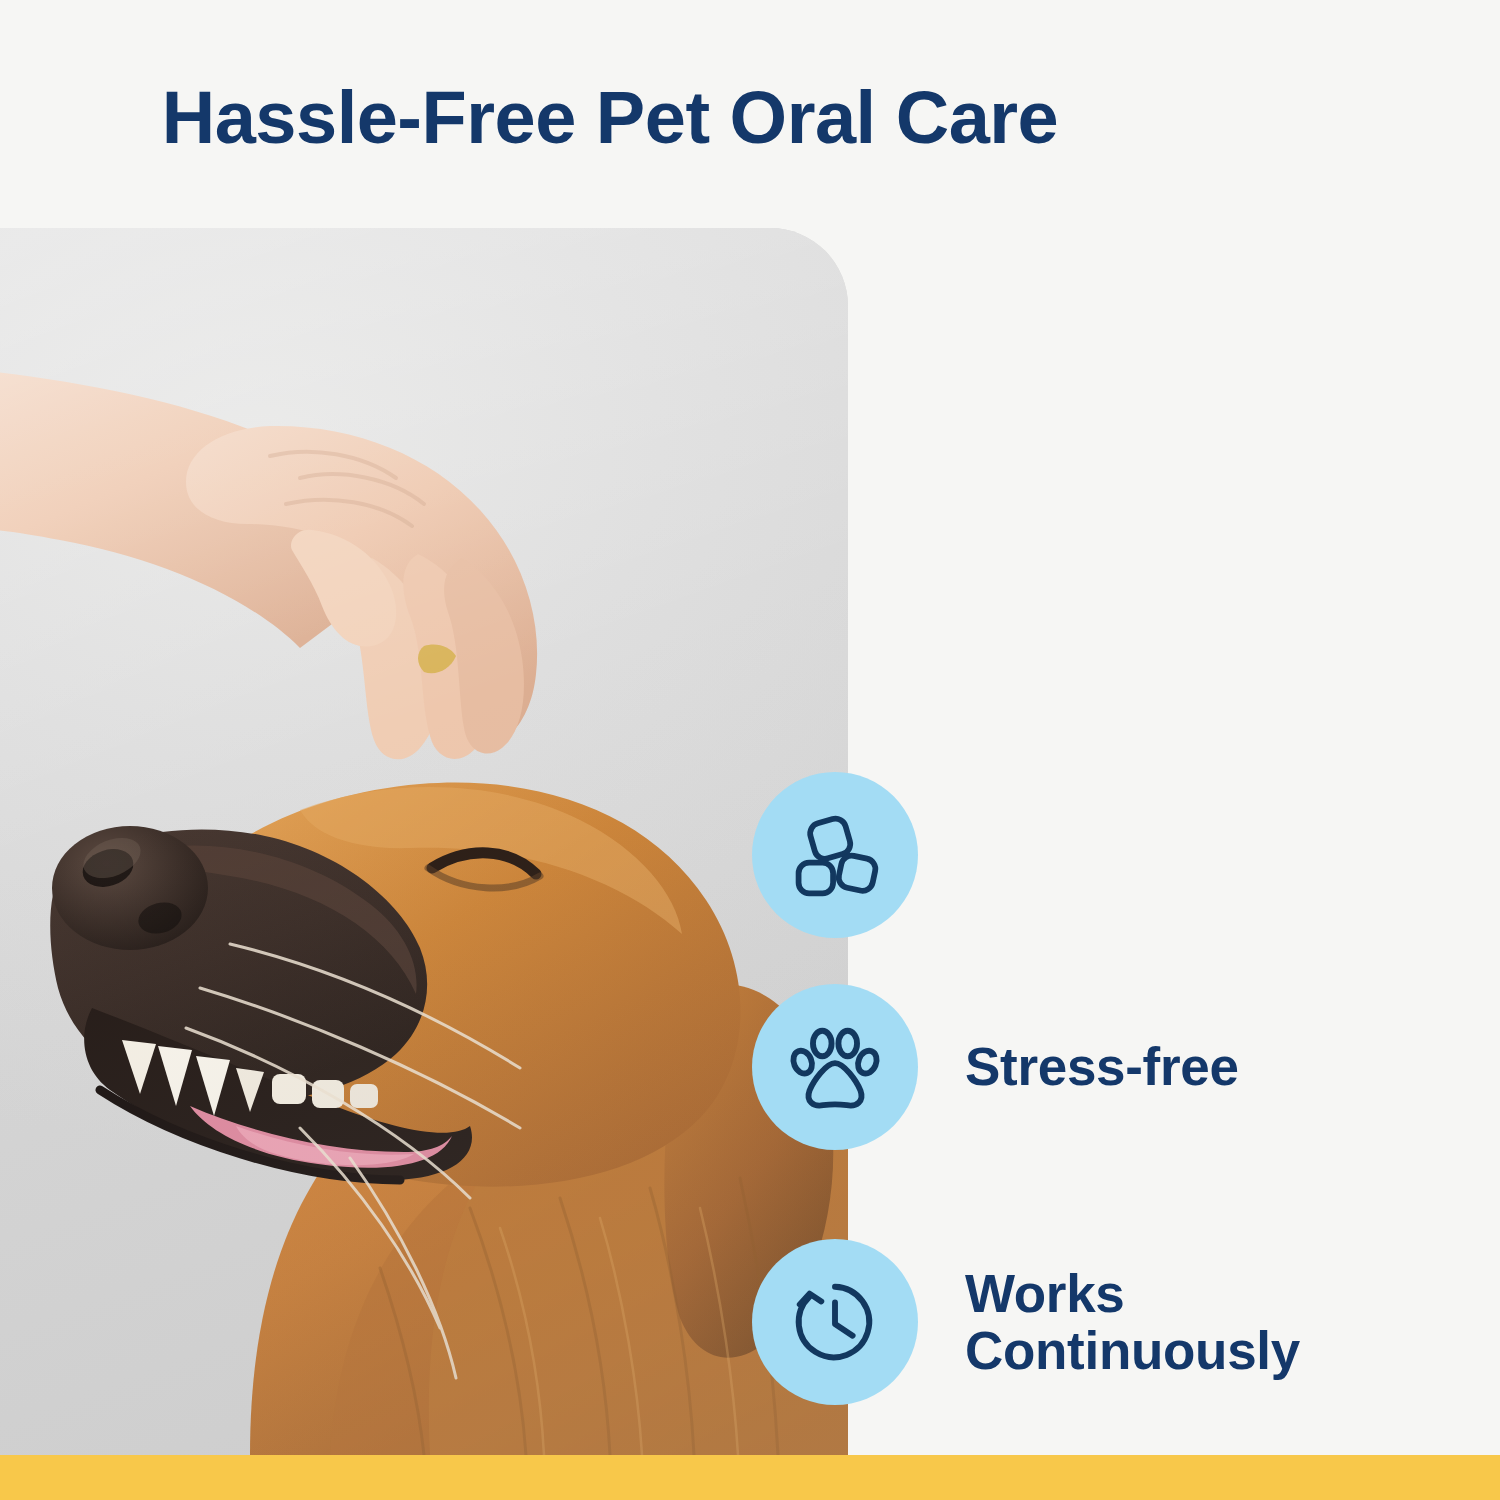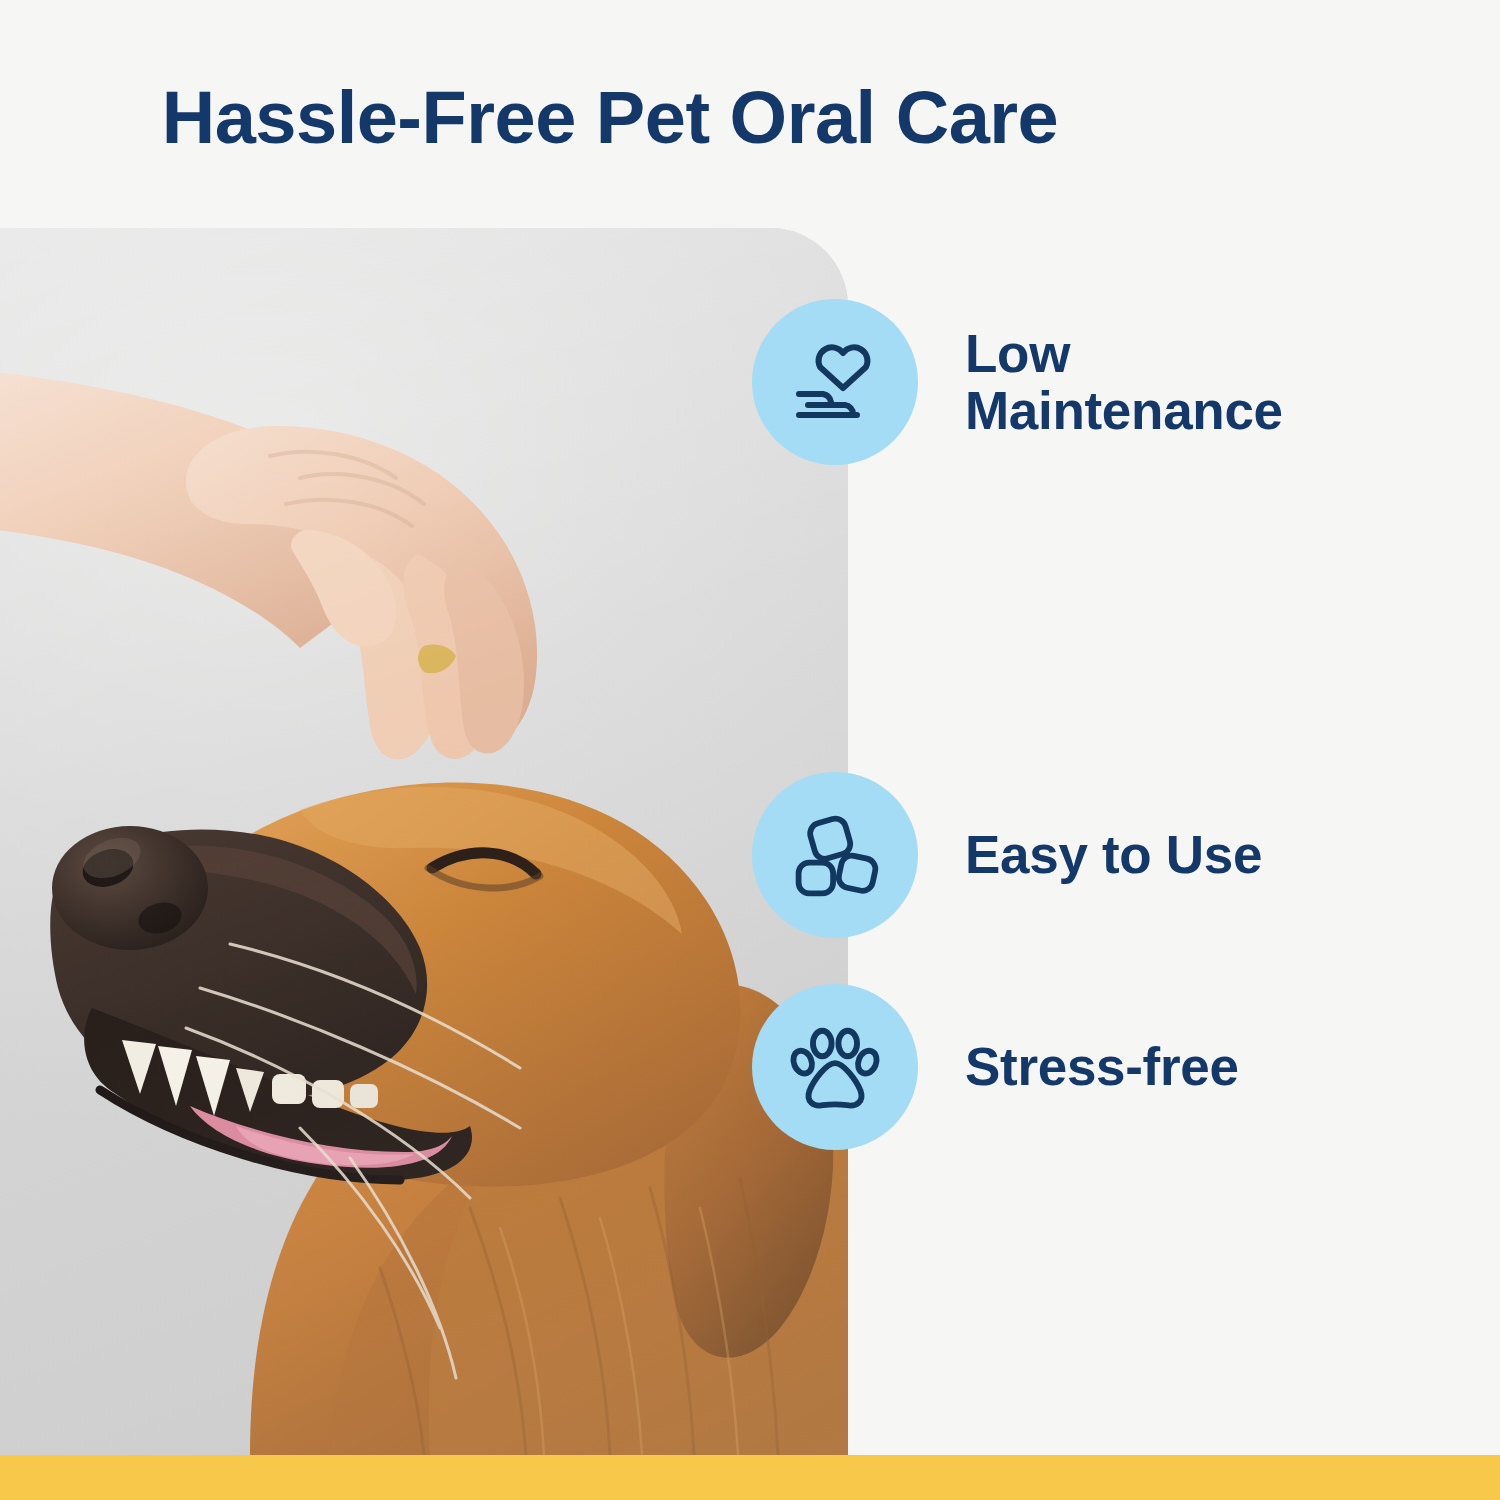--- a/index.html
+++ b/index.html
@@ -246,55 +246,53 @@
           <path d="M270 228 C312 218 362 226 396 250"></path>
         </g>
       </g>
     </svg>
 
     <div class="backdrop-shade"></div>
   </div>
 
   <div class="features">
 
-    <div class="feature-row r1">
-      <div class="icon-circle">
-        <svg width="96" height="96" viewBox="0 0 96 96" fill="none" stroke="#12385f" stroke-width="6" stroke-linecap="round" stroke-linejoin="round">
-          <path d="M56 54 L33 33 A13.5 13.5 0 0 1 56 19 A13.5 13.5 0 0 1 79 33 Z"></path>
-          <path d="M12 60 H36 A10 10 0 0 1 44 68"></path>
-          <path d="M21 71 H58 A9 9 0 0 1 66 80"></path>
-          <path d="M12 81 H70"></path>
-        </svg>
-      </div>
-      <div class="feature-label">Low Maintenance</div>
-    </div>
 
 
     <div class="feature-row r3">
       <div class="icon-circle">
         <svg width="92" height="92" viewBox="0 0 96 96" fill="none" stroke="#12385f" stroke-width="6" stroke-linecap="round" stroke-linejoin="round">
           <rect x="24" y="12" width="38" height="38" rx="11" transform="rotate(-16 43 31)"></rect>
           <rect x="10" y="56" width="36" height="32" rx="11"></rect>
           <rect x="53" y="50" width="36" height="34" rx="11" transform="rotate(12 71 67)"></rect>
         </svg>
       </div>
-      <div class="feature-label">Easy to Use</div>
     </div>
 
     <div class="feature-row r4">
       <div class="icon-circle">
         <svg width="94" height="94" viewBox="0 0 96 96" fill="none" stroke="#12385f" stroke-width="6" stroke-linecap="round" stroke-linejoin="round">
           <ellipse cx="35" cy="24" rx="9.5" ry="13"></ellipse>
           <ellipse cx="61" cy="24" rx="9.5" ry="13"></ellipse>
           <ellipse cx="15" cy="43" rx="9" ry="12" transform="rotate(-22 15 43)"></ellipse>
           <ellipse cx="81" cy="43" rx="9" ry="12" transform="rotate(22 81 43)"></ellipse>
           <path d="M48 44 C57 44 70 62 74 72 C78 83 70 89 60 87 C53 86 43 86 36 87 C26 89 18 83 22 72 C26 62 39 44 48 44 Z"></path>
         </svg>
       </div>
       <div class="feature-label">Stress-free</div>
     </div>
 
+    <div class="feature-row r5">
+      <div class="icon-circle">
+        <svg width="94" height="94" viewBox="0 0 96 96" fill="none" stroke="#12385f" stroke-width="6" stroke-linecap="round" stroke-linejoin="round">
+          <path d="M22 22 A36 36 0 1 0 48 12"></path>
+          <path d="M12 30 L22 19 L34 27"></path>
+          <path d="M48 28 V50 L66 62"></path>
+        </svg>
+      </div>
+      <div class="feature-label">Works Continuously</div>
+    </div>
 
   </div>
 
   <div class="bottom-bar"></div>
 
 </div>
 
 </body></html>

